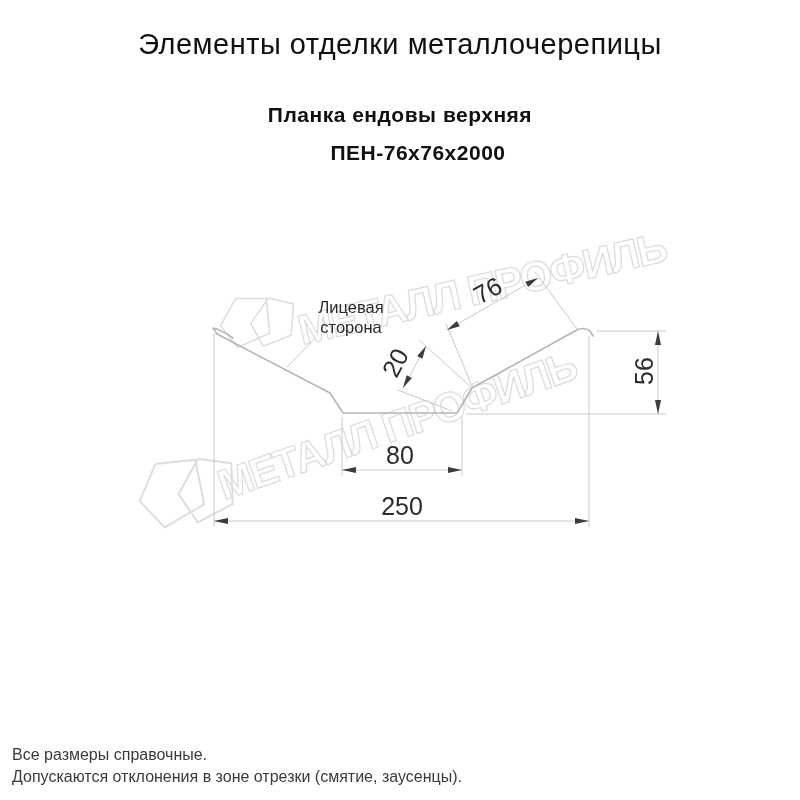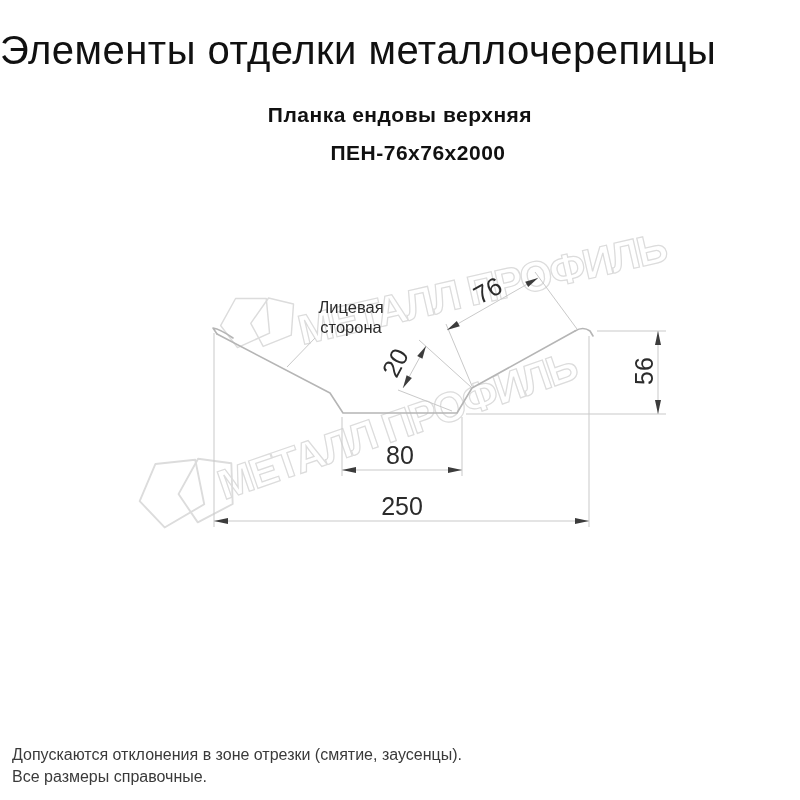--- a/index.html
+++ b/index.html
@@ -6,22 +6,22 @@
     --profile-line:#b5b5b5;
     --dimension-line:#c9c9c9;
     --arrow:#3c3c3c;
     --dimension-text:#2b2b2b;
     --wm:#dcdcdc;
   }
   *{margin:0;padding:0;box-sizing:border-box;}
   html,body{width:800px;height:800px;background:#ffffff;overflow:hidden;}
   body{font-family:"Liberation Sans","DejaVu Sans",sans-serif;position:relative;color:#1a1a1a;}
   .page{position:absolute;inset:0;background:#fff;}
-  .title{position:absolute;top:28px;left:0;width:800px;text-align:left;
-         font-size:40px;font-weight:400;letter-spacing:0.5px;color:#111;}
+  .title{position:absolute;top:28px;left:0;width:800px;text-align:center;
+         font-size:29px;font-weight:400;letter-spacing:0.5px;color:#111;}
   .subtitle{position:absolute;top:103px;left:0;width:800px;text-align:center;
          font-size:21px;font-weight:700;letter-spacing:0.5px;color:#111;}
   .model{position:absolute;top:141px;left:0;width:800px;text-align:center;
          font-size:21px;font-weight:700;letter-spacing:0.5px;color:#111;padding-left:36px;}
   svg.drawing{position:absolute;left:0;top:0;width:800px;height:800px;}
   .profile{stroke:var(--profile-line);stroke-width:1.6;fill:none;stroke-linejoin:round;stroke-linecap:round;}
   .dimline{stroke:var(--dimension-line);stroke-width:1;fill:none;}
   .arrow{fill:var(--arrow);stroke:none;}
   .dimtext{fill:var(--dimension-text);font-size:25px;font-family:"Liberation Sans","DejaVu Sans",sans-serif;}
   .facelabel{fill:#2b2b2b;font-size:16.5px;font-family:"Liberation Sans","DejaVu Sans",sans-serif;}
@@ -108,17 +108,17 @@
       <line class="dimline" x1="452" y1="411" x2="398" y2="390"></line>
       <line class="dimline" x1="471" y1="387" x2="419" y2="340"></line>
       <line class="dimline" x1="403" y1="388" x2="426" y2="346"></line>
       <polygon class="arrow" points="403,388 411.9,378 406.6,375.2"></polygon>
       <polygon class="arrow" points="426,346 422.4,358.8 417.2,356"></polygon>
       <text class="dimtext" text-anchor="middle" transform="rotate(-62 396 363)" x="396" y="371">20</text>
     </g>
   </svg>
 
   <div class="notes">
+    <div>Все размеры справочные.</div>
     <div>Допускаются отклонения в зоне отрезки (смятие, заусенцы).</div>
-    <div>Все размеры справочные.</div>
   </div>
 
 </div>
 
 </body></html>

